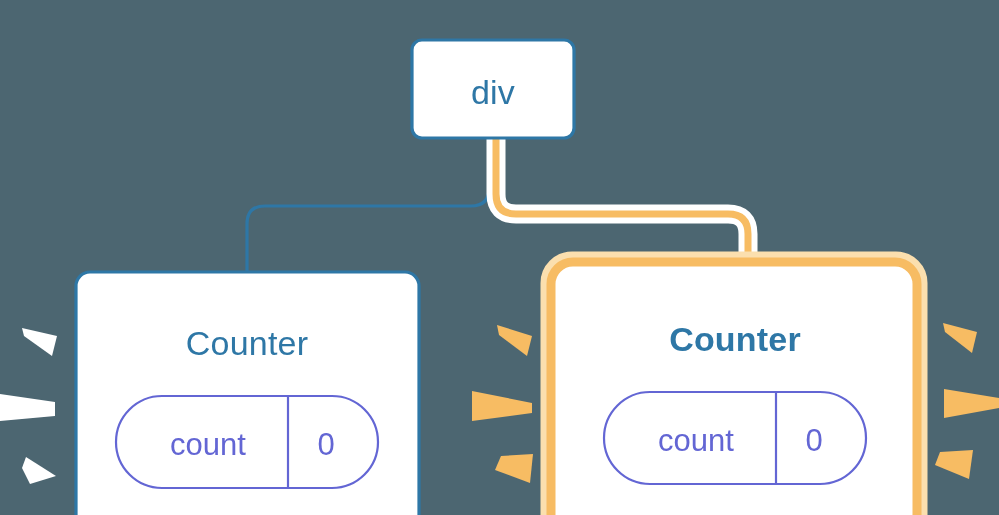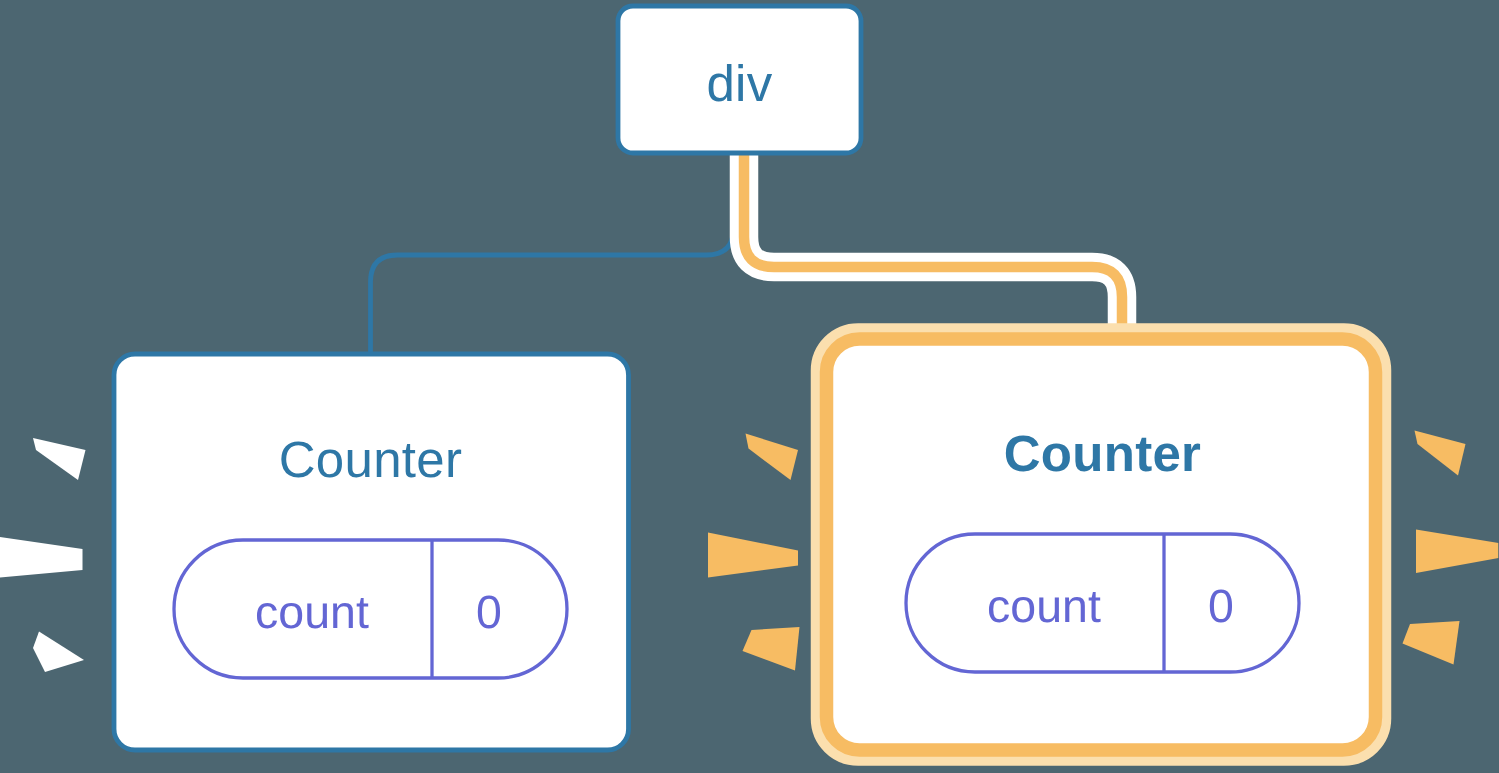--- a/index.html
+++ b/index.html
@@ -12,20 +12,21 @@
     height: 515px;
     position: relative;
     overflow: hidden;
     font-family: "Liberation Sans", sans-serif;
   }
   #stage {
     position: absolute;
     inset: 0;
     width: 999px;
     height: 388px;
+    margin-top: 36px;
   }
   #diagram-svg {
     position: absolute;
     left: 0;
     top: 0;
     width: 999px;
     height: 515px;
   }
   .node-label {
     font-family: "Liberation Sans", sans-serif;

